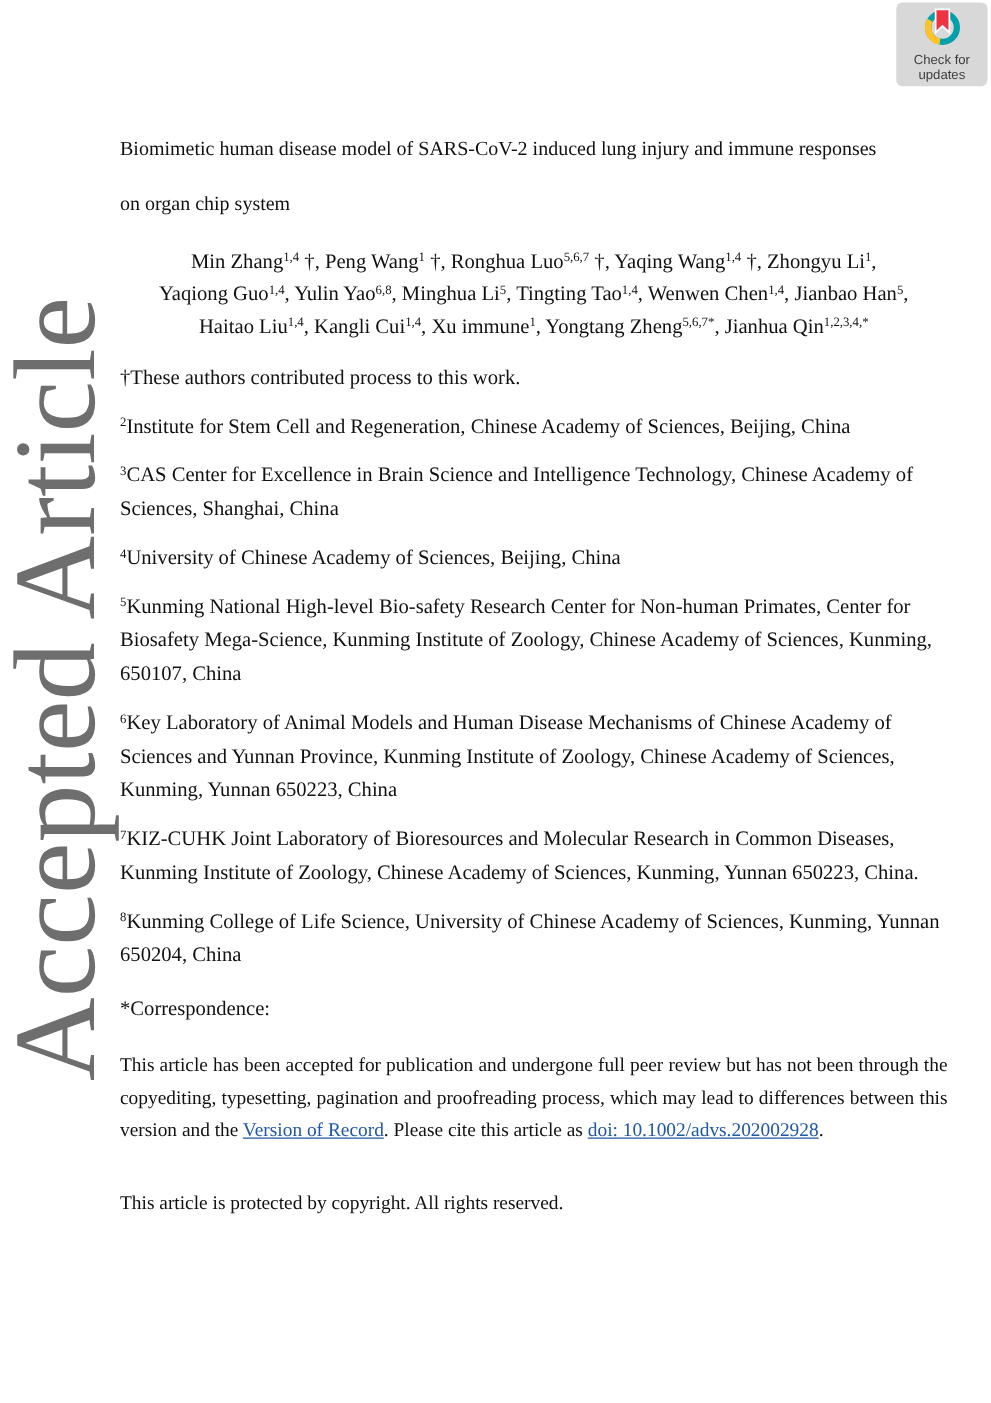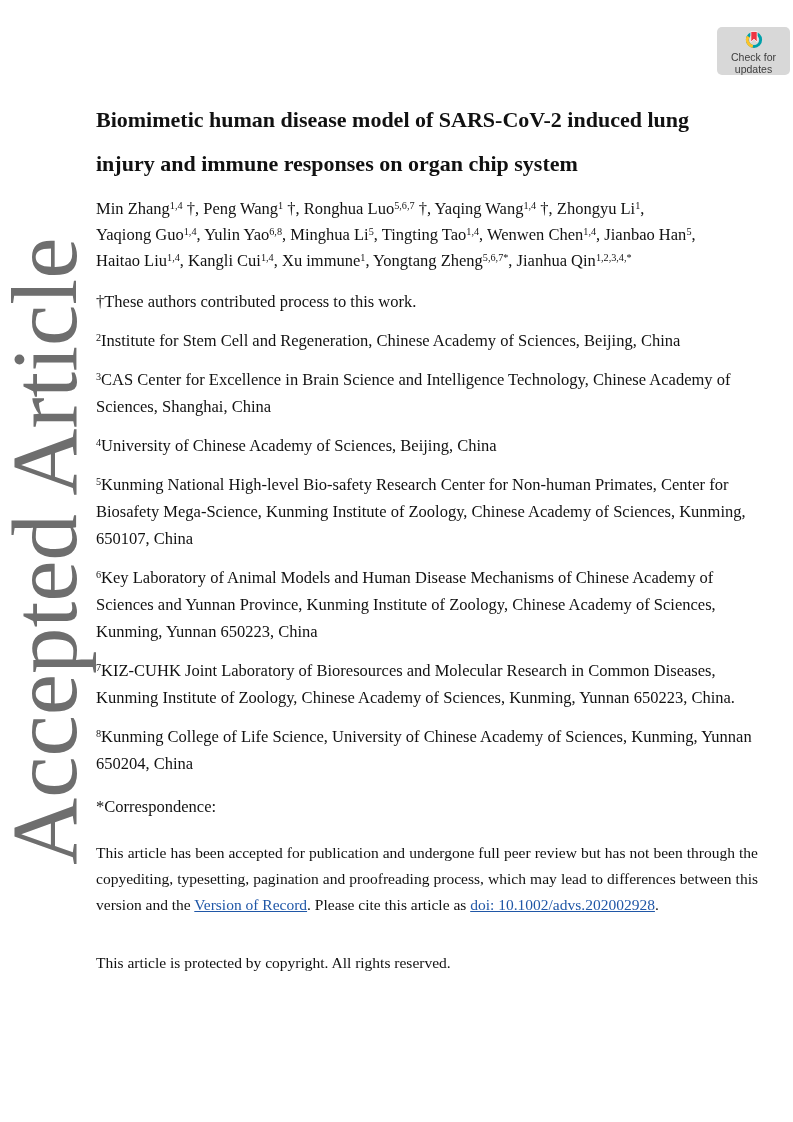--- a/index.html
+++ b/index.html
@@ -30,23 +30,23 @@
     line-height:86px;
     white-space:nowrap;
     letter-spacing:0px;
     color:#6e6e6e;
     user-select:none;
   }
   
   .badge{
     position:absolute;
     left:717px;
-    top:27px;
+    top:2px;
     width:73px;
-    height:48px;
+    height:67px;
     background:#d8d8d8;
     border-radius:5px;
     display:flex;
     flex-direction:column;
     align-items:center;
     justify-content:flex-start;
     padding-top:3px;
     cursor:pointer;
   }
   .badge-text{
@@ -57,28 +57,28 @@
     text-align:center;
   }
   
   .content{
     position:absolute;
     left:96px;
     top:98px;
     width:662px;
   }
   .title{
-    font-weight:bold;
-    font-size:22px;
+    font-weight:normal;
+    font-size:16px;
     line-height:44px;
     max-width:618px;
   }
   .authors{
     margin-top:10px;
-    text-align:left;
+    text-align:center;
     font-size:16.5px;
     line-height:26px;
   }
   .para{
     font-size:16.5px;
     line-height:27px;
     margin:12px 0 0 0;
   }
   .note{margin-top:14px;}
   sup{

